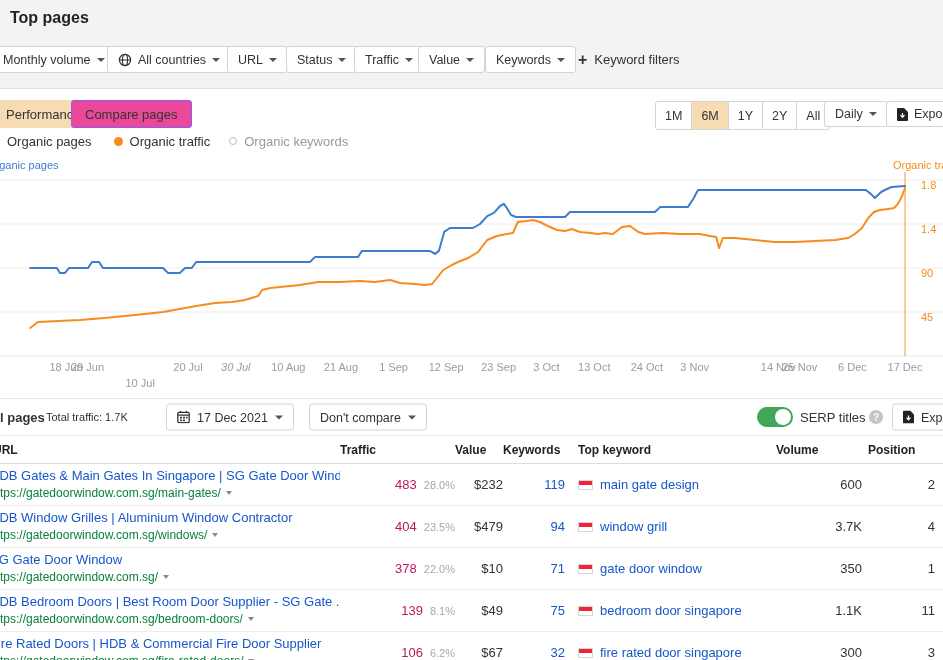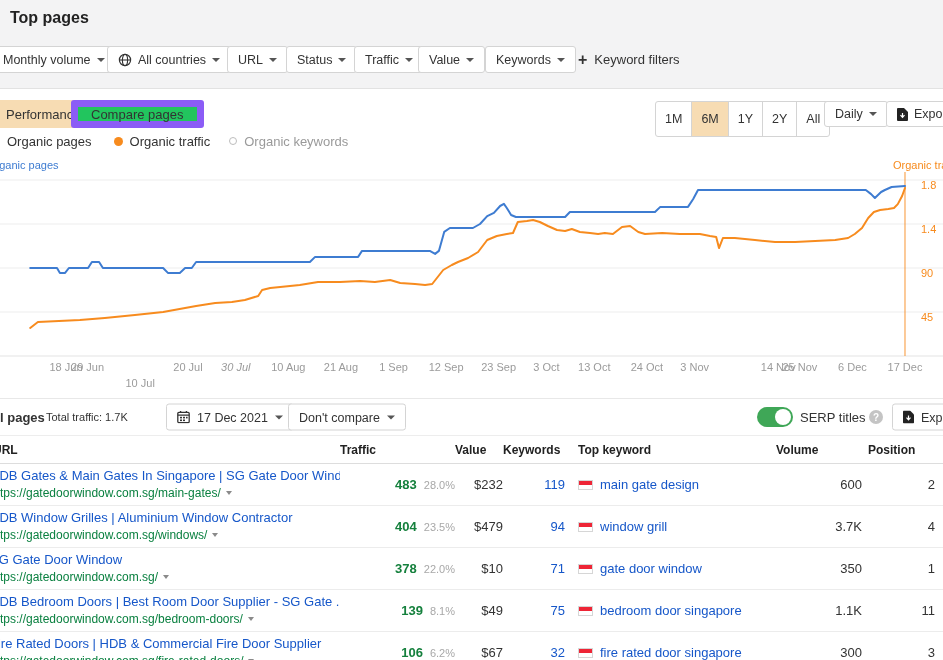--- a/index.html
+++ b/index.html
@@ -15,22 +15,22 @@
          font-size:12.5px; color:#333; display:flex; align-items:center; gap:6px; padding:0 10px; cursor:pointer; white-space:nowrap; }
   .caret { width:0; height:0; border-left:4px solid transparent; border-right:4px solid transparent; border-top:4px solid #555; display:inline-block; }
   .btn-plain { position:absolute; top:0; height:27px; border:none; background:transparent; font-size:13px; color:#333;
                display:flex; align-items:center; gap:7px; cursor:pointer; white-space:nowrap; }
   .plus { font-size:16px; font-weight:bold; color:#333; line-height:1; }
 
   
   .chart-toolbar { position:absolute; left:0; top:100px; width:943px; height:28px; }
   .tab { position:absolute; top:0; height:28px; display:flex; align-items:center; padding:0 13px; font-size:13px; border-radius:3px; cursor:pointer; white-space:nowrap; }
   .tab.active { background:#f7dcb3; color:#333; border:1px solid #f7dcb3; }
-  .tab.inactive { background:#22c55e; border:7px solid #8b5cf6; color:#333; }
-  .seg { position:absolute; left:655px; top:1px; height:36px; display:flex; border:1px solid #d4d4d4; border-radius:3px; overflow:hidden; background:#fff;text-align:center; }
+  .tab.inactive { background:#ec4899; border:1px solid #8b5cf6; color:#333; }
+  .seg { position:absolute; left:655px; top:1px; height:29px; display:flex; border:1px solid #d4d4d4; border-radius:3px; overflow:hidden; background:#fff;text-align:center; }
   .seg-cell { display:flex; align-items:center; padding:0 9px; font-size:12.5px; color:#333; border-left:1px solid #d4d4d4; cursor:pointer; }
   .seg-cell:first-child { border-left:none; }
   .seg-cell.active { background:#f7dcb3; }
   .export-btn { display:flex; align-items:center; gap:6px; }
 
   
   .legend { position:absolute; left:7px; top:133px; height:16px; display:flex; align-items:center; font-size:13px; }
   .legend .item { display:flex; align-items:center; gap:7px; cursor:pointer; }
   .dot { width:9px; height:9px; border-radius:50%; display:inline-block; }
   .ring { width:8px; height:8px; border-radius:50%; border:1.5px solid #bdbdbd; background:#fff; display:inline-block; }
@@ -55,21 +55,21 @@
   
   table.data { position:absolute; left:0; top:437px; width:943px; border-collapse:collapse; table-layout:fixed; }
   table.data th { font-size:12px; font-weight:bold; color:#222; height:26px; border-bottom:1px solid #ddd; white-space:nowrap; text-align:left; }
   table.data td { height:42px; border-bottom:1px solid #ececec; vertical-align:middle; white-space:nowrap; font-size:13px; }
   th.r, td.r { text-align:right; }
   .col-url { overflow:hidden; }
   .row-title { color:#1657c9; font-size:13px; text-decoration:none; display:block; margin-left:-10px; cursor:pointer; }
   .row-url { margin-left:-10px; margin-top:3px; display:flex; align-items:center; gap:5px; }
   .row-url a { color:#0a8040; font-size:12px; text-decoration:none; cursor:pointer; }
   .url-caret { width:0; height:0; border-left:3.5px solid transparent; border-right:3.5px solid transparent; border-top:4px solid #8a8a8a; display:inline-block; cursor:pointer; }
-  .traffic-num { font-weight:bold; color:#15803d; }
+  .traffic-num { font-weight:normal; color:#be185d; }
   .pct { color:#a8a8a8; font-size:11px; margin-left:7px; }
   a.kwcount, a.kw { color:#1657c9; text-decoration:none; cursor:pointer; }
   .flag { display:inline-block; width:15px; height:10px; margin-right:7px; vertical-align:middle;
           background:linear-gradient(to bottom, #ee2536 50%, #fff 50%); border:1px solid #d6d6d6; }
   .icon-svg { display:inline-block; vertical-align:middle; }
 </style>
 </head>
 <body>
 
 <div class="screen">
@@ -208,21 +208,21 @@
           <line x1="9.4" y1="0.4" x2="9.4" y2="2.6" stroke="#333" stroke-width="1.3"></line>
           <rect x="3" y="6.3" width="2" height="1.6" fill="#333"></rect>
           <rect x="6" y="6.3" width="2" height="1.6" fill="#333"></rect>
           <rect x="9" y="6.3" width="1.6" height="1.6" fill="#333"></rect>
           <rect x="3" y="9" width="2" height="1.6" fill="#333"></rect>
           <rect x="6" y="9" width="2" height="1.6" fill="#333"></rect>
         </svg>
       <span>17 Dec 2021</span>
         <span class="caret"></span>
     </button>
-    <button class="toolbar-btn tt-item" style="left:288px;text-align:right;">
+    <button class="toolbar-btn tt-item" style="left:309px;text-align:right;">
       <span>Don't compare</span>
         <span class="caret"></span>
     </button>
     <div class="toggle tt-item" style="left:757px;">
         <span class="knob"></span>
       </div>
     <span class="tt-item" style="left:800px; font-size:13px;">SERP titles</span>
     <span class="qicon tt-item" style="left:869px;">?</span>
     <button class="toolbar-btn tt-item export-btn" style="left:892px;">
       <svg class="icon-svg" width="11" height="13" viewBox="0 0 11 13">

